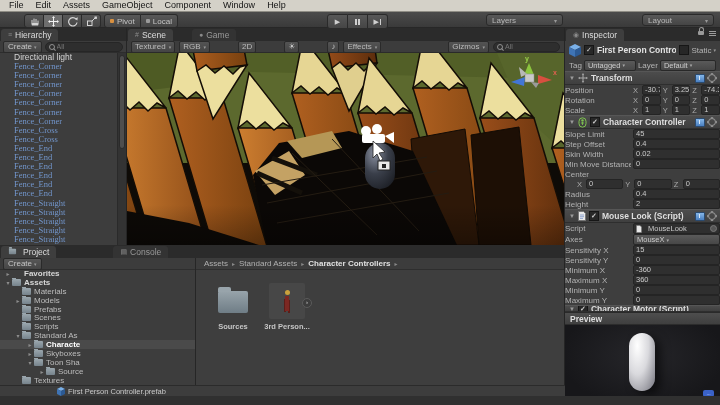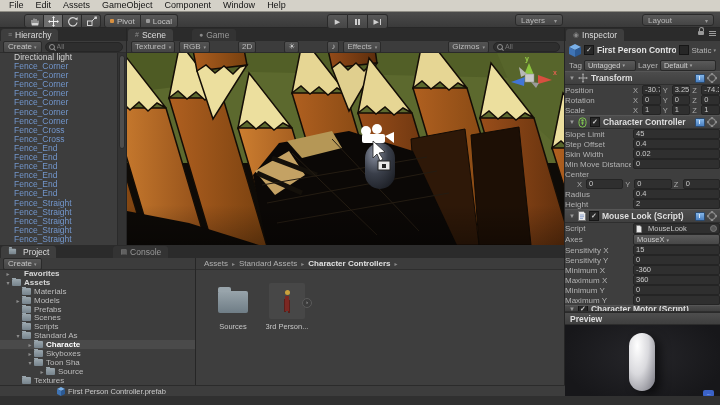--- a/index.html
+++ b/index.html
@@ -53,21 +53,21 @@
   .searchbox{flex:1;height:8px;background:#2e2e2e;border:1px solid #262626;border-radius:5px;
              display:flex;align-items:center;padding:0 3px;gap:2px;min-width:0;}
   .mag{width:4px;height:4px;border:1px solid #909090;border-radius:50%;position:relative;flex:none;}
   .mag::after{content:"";position:absolute;width:3px;height:1px;background:#909090;left:3px;top:4px;transform:rotate(45deg);}
   .searchtext{font-size:7px;color:#777;overflow:hidden;}
   
   #hierarchy{left:0;top:28px;width:127px;height:217px;border-right:1px solid #252525;}
   .hier-list{position:absolute;left:0;top:25px;right:8px;bottom:0;overflow:hidden;background:#3d3d3d;}
   .hier-item{height:9.1px;line-height:9.1px;font-size:8.5px;padding-left:14px;white-space:nowrap;overflow:hidden;}
   .hier-item.plain{color:#d2d2d2;}
-  .hier-item.prefab{color:#7296cc;}
+  .hier-item.prefab{color:#7296cc;font-family:Liberation Serif, serif;}
   .vscroll{position:absolute;right:0;top:25px;width:8px;bottom:0;background:#333;border-left:1px solid #2a2a2a;}
   .vthumb{position:absolute;left:1px;right:1px;top:2px;height:92px;background:#4e4e4e;border:1px solid #2a2a2a;border-radius:4px;}
   
   #scene{left:127px;top:28px;width:438px;height:217px;border-right:1px solid #252525;}
   .scene-toolbar{height:12px;background:#3c3c3c;border-bottom:1px solid #2b2b2b;display:flex;align-items:center;
                  padding:0 4px;gap:4px;box-sizing:border-box;font-size:8px;color:#bbb;}
   .sc-dd{display:flex;align-items:center;gap:3px;padding:0 3px;height:10px;border-radius:2px;
          background:linear-gradient(#535353,#444);border:1px solid #2a2a2a;}
   .sc-dd .caret{font-size:5px;color:#999;}
   .sc-toggle{padding:0 3px;height:10px;display:flex;align-items:center;border-radius:2px;
@@ -139,21 +139,21 @@
   .tree-item.ind3{padding-left:38px;}
   .tree-item.hd .tree-label{font-weight:bold;color:#d8d8d8;}
   .tree-item.sel{background:#4a4a4a;}
   .tree-item.sel .tree-label{font-weight:bold;color:#fff;}
   .proj-right{position:absolute;left:196px;top:13px;right:0;bottom:0;background:#3e3e3e;}
   .crumbbar{height:11px;background:#3c3c3c;border-bottom:1px solid #2e2e2e;display:flex;align-items:center;
             padding:0 8px;gap:4px;font-size:8px;color:#b0b0b0;}
   .crumb-sep{font-size:6px;color:#888;}
   .crumb.last{font-weight:bold;color:#e0e0e0;}
   .grid{position:absolute;left:0;top:11px;right:0;bottom:0;display:flex;gap:8px;padding:14px 0 0 14px;}
-  .pitem{width:46px;position:relative;display:flex;flex-direction:column;align-items:center;}
+  .pitem{width:46px;position:relative;display:flex;flex-direction:column;align-items:center;font-weight:bold;}
   .thumb{width:36px;height:36px;position:relative;border-radius:2px;}
   .thumb.folder{background:transparent;}
   .thumb.folder::before{content:"";position:absolute;left:3px;top:8px;width:30px;height:22px;border-radius:2px;
                         background:linear-gradient(#98a4ab,#6f7d86);}
   .thumb.folder::after{content:"";position:absolute;left:3px;top:4px;width:13px;height:5px;border-radius:2px 2px 0 0;
                        background:#98a4ab;}
   .thumb.character{background:#474747;}
   .thumb.character::before{content:"";position:absolute;left:16px;top:13px;width:4px;height:15px;background:#7c2822;
                            box-shadow:-2px 2px 0 -1px #5c1d18,2px 3px 0 -1px #5c1d18;}
   .thumb.character::after{content:"";position:absolute;left:16px;top:7px;width:5px;height:5px;border-radius:50%;
@@ -240,21 +240,21 @@
         </div>
       <div class="playbtn">
           <span class="pausebar"></span>
           <span class="pausebar"></span>
         </div>
       <div class="playbtn">
           <span>▶</span>
           <span class="stepbar"></span>
         </div>
     </div>
-    <div class="ddbtn" style="right:157px;width:48px;">
+    <div class="ddbtn" style="right:157px;width:77px;">
       <span>Layers</span>
         <span class="caret">▾</span>
     </div>
     <div class="ddbtn" style="right:6px;width:72px;">
       <span>Layout</span>
         <span class="caret">▾</span>
     </div>
   </div>
 
   <div id="hierarchy" class="panel">

